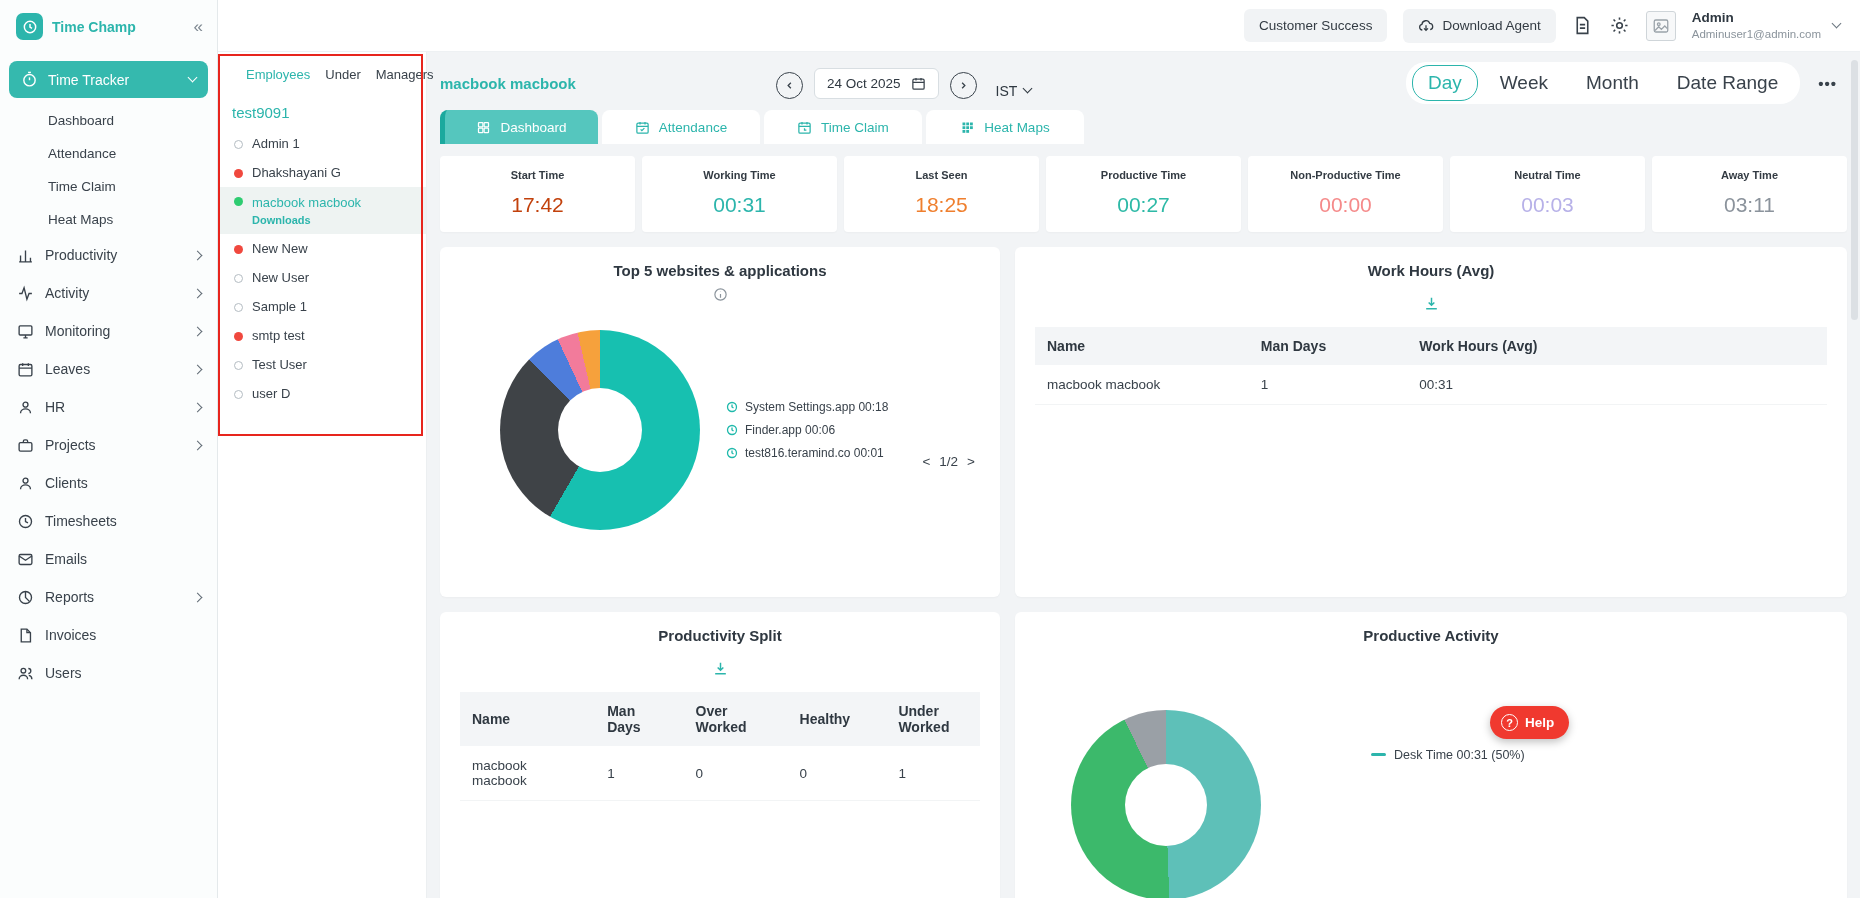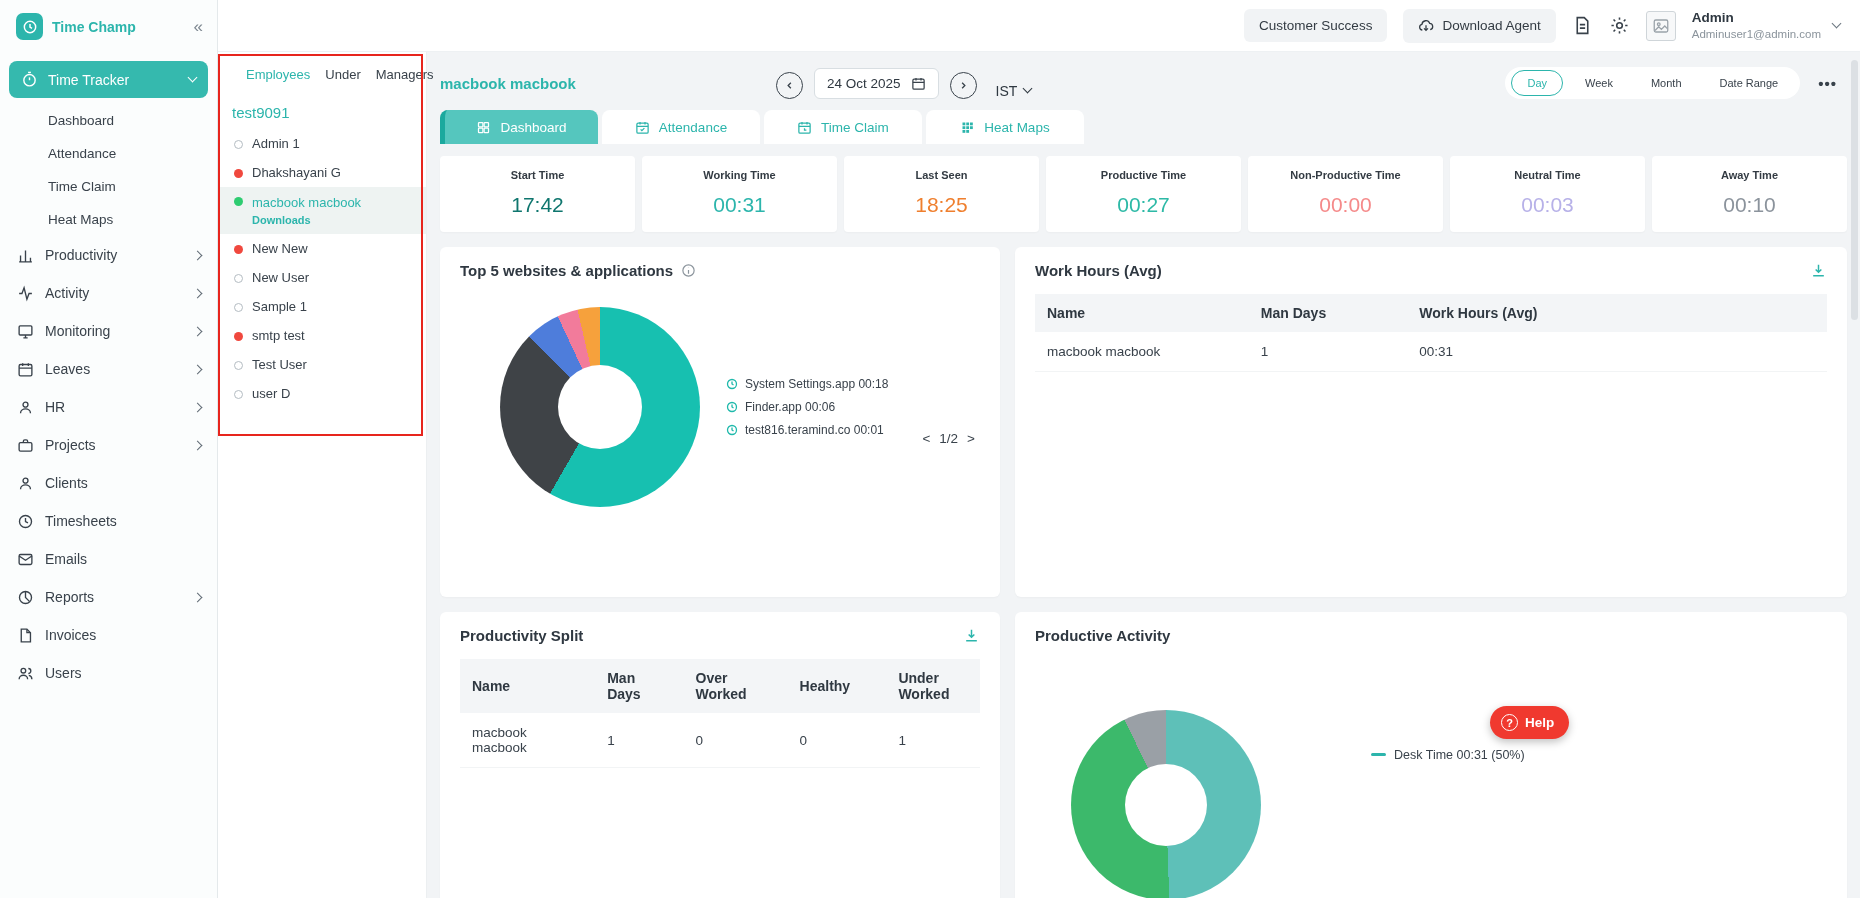--- a/index.html
+++ b/index.html
@@ -59,36 +59,36 @@
   
   .main { flex:1; background:#f2f4f6; min-width:0; padding:10px 13px 0; overflow:hidden; }
   .mhead { display:flex; align-items:center; height:42px; }
   .mtitle { color:#2cb5ac; font-size:15px; font-weight:bold; width:336px; flex:none; }
   .datenav { display:flex; align-items:flex-end; gap:11px; }
   .circ-btn { width:27px; height:27px; border-radius:50%; border:1.6px solid #39424b; color:#39424b; display:flex; align-items:center; justify-content:center; cursor:pointer; background:transparent; }
   .datebox { display:flex; align-items:center; gap:10px; background:#fff; border:1px solid #d8dee2; border-radius:6px; padding:7px 12px; font-size:13.5px; color:#2f3841; cursor:pointer; }
   .tz { display:flex; align-items:center; gap:7px; font-size:14px; color:#2f3841; cursor:pointer; margin-left:8px; }
   .spacer { flex:1; }
   .range-group { background:#fff; border-radius:20px; padding:3px 6px; display:flex; align-items:center; gap:6px; }
-  .ropt { padding:6px 15px; font-size:11px; color:#39424b; cursor:pointer; border:1.6px solid transparent; border-radius:17px; }
+  .ropt { padding:6px 15px; font-size:19px; color:#39424b; cursor:pointer; border:1.6px solid transparent; border-radius:17px; }
   .ropt.sel { border-color:#2cb5ac; color:#2cb5ac; }
   .more-btn { font-size:15px; letter-spacing:1px; color:#39424b; font-weight:bold; margin:0 10px 0 18px; cursor:pointer; }
 
   .tabs { display:flex; margin-top:6px; }
   .tab { width:158px; height:34px; margin-right:4px; background:#fff; color:#2cb5ac; border-radius:8px 8px 0 0; display:flex; align-items:center; justify-content:center; gap:9px; font-size:13.5px; cursor:pointer; }
   .tab.active { background:#55c6be; color:#fff; border-left:5px solid #1ba99e; }
 
   .stats { display:flex; gap:7px; margin-top:12px; }
   .stat-card { flex:1; background:#fff; border-radius:4px; padding:13px 6px 15px; text-align:center; box-shadow:0 1px 2px rgba(0,0,0,.03); }
   .stat-label { font-size:11px; font-weight:bold; color:#333b43; }
   .stat-value { font-size:21px; margin-top:12px; }
 
   .cards { display:grid; grid-template-columns:560px 1fr; grid-template-rows:350px 330px; gap:15px; margin-top:15px; }
   .card { background:#fff; border-radius:6px; padding:15px 20px; box-shadow:0 1px 2px rgba(0,0,0,.03); position:relative; }
-  .card-head { display:flex; align-items:center; gap:8px; }
+  .card-head { display:flex; align-items:center; gap:8px;flex-direction:column; }
   .card-title { font-size:15px; font-weight:bold; color:#2f3841; }
   .head-spacer { flex:1; }
   .dl-icon { color:#2cb5ac; cursor:pointer; display:inline-flex; }
   .info-icon { color:#8b949c; display:inline-flex; cursor:pointer; }
 
   .donut { border-radius:50%; position:relative; flex:none; }
   .donut .hole { position:absolute; background:#fff; border-radius:50%; }
   .top5-body { display:flex; align-items:center; margin-top:28px; }
   .d200 { width:200px; height:200px; margin-left:40px; }
   .d200 .hole { inset:58px; }
@@ -440,21 +440,21 @@
                   <rect x="10" y="16" width="4.5" height="4.5"></rect>
                 </svg>
               </span>
             <span>Heat Maps</span>
           </div>
         </div>
 
         <div class="stats">
           <div class="stat-card">
             <div class="stat-label">Start Time</div>
-            <div class="stat-value" style="color: #0f766e;">17:42</div>
+            <div class="stat-value" style="color: #c2410c;">17:42</div>
           </div>
           <div class="stat-card">
             <div class="stat-label">Working Time</div>
             <div class="stat-value" style="color: rgb(44, 181, 172);">00:31</div>
           </div>
           <div class="stat-card">
             <div class="stat-label">Last Seen</div>
             <div class="stat-value" style="color: rgb(239, 127, 46);">18:25</div>
           </div>
           <div class="stat-card">
@@ -464,21 +464,21 @@
           <div class="stat-card">
             <div class="stat-label">Non-Productive Time</div>
             <div class="stat-value" style="color: rgb(245, 138, 138);">00:00</div>
           </div>
           <div class="stat-card">
             <div class="stat-label">Neutral Time</div>
             <div class="stat-value" style="color: rgb(183, 177, 232);">00:03</div>
           </div>
           <div class="stat-card">
             <div class="stat-label">Away Time</div>
-            <div class="stat-value" style="color: rgb(139, 147, 156);">00:10</div>
+            <div class="stat-value" style="color: rgb(139, 147, 156);">03:11</div>
           </div>
         </div>
 
         <div class="cards">
 
           <section class="card">
             <div class="card-head">
               <span class="card-title">Top 5 websites &amp; applications</span>
               <span class="info-icon">
                   <svg width="15" height="15" viewBox="0 0 24 24" fill="none" stroke="currentColor" stroke-width="1.9">

